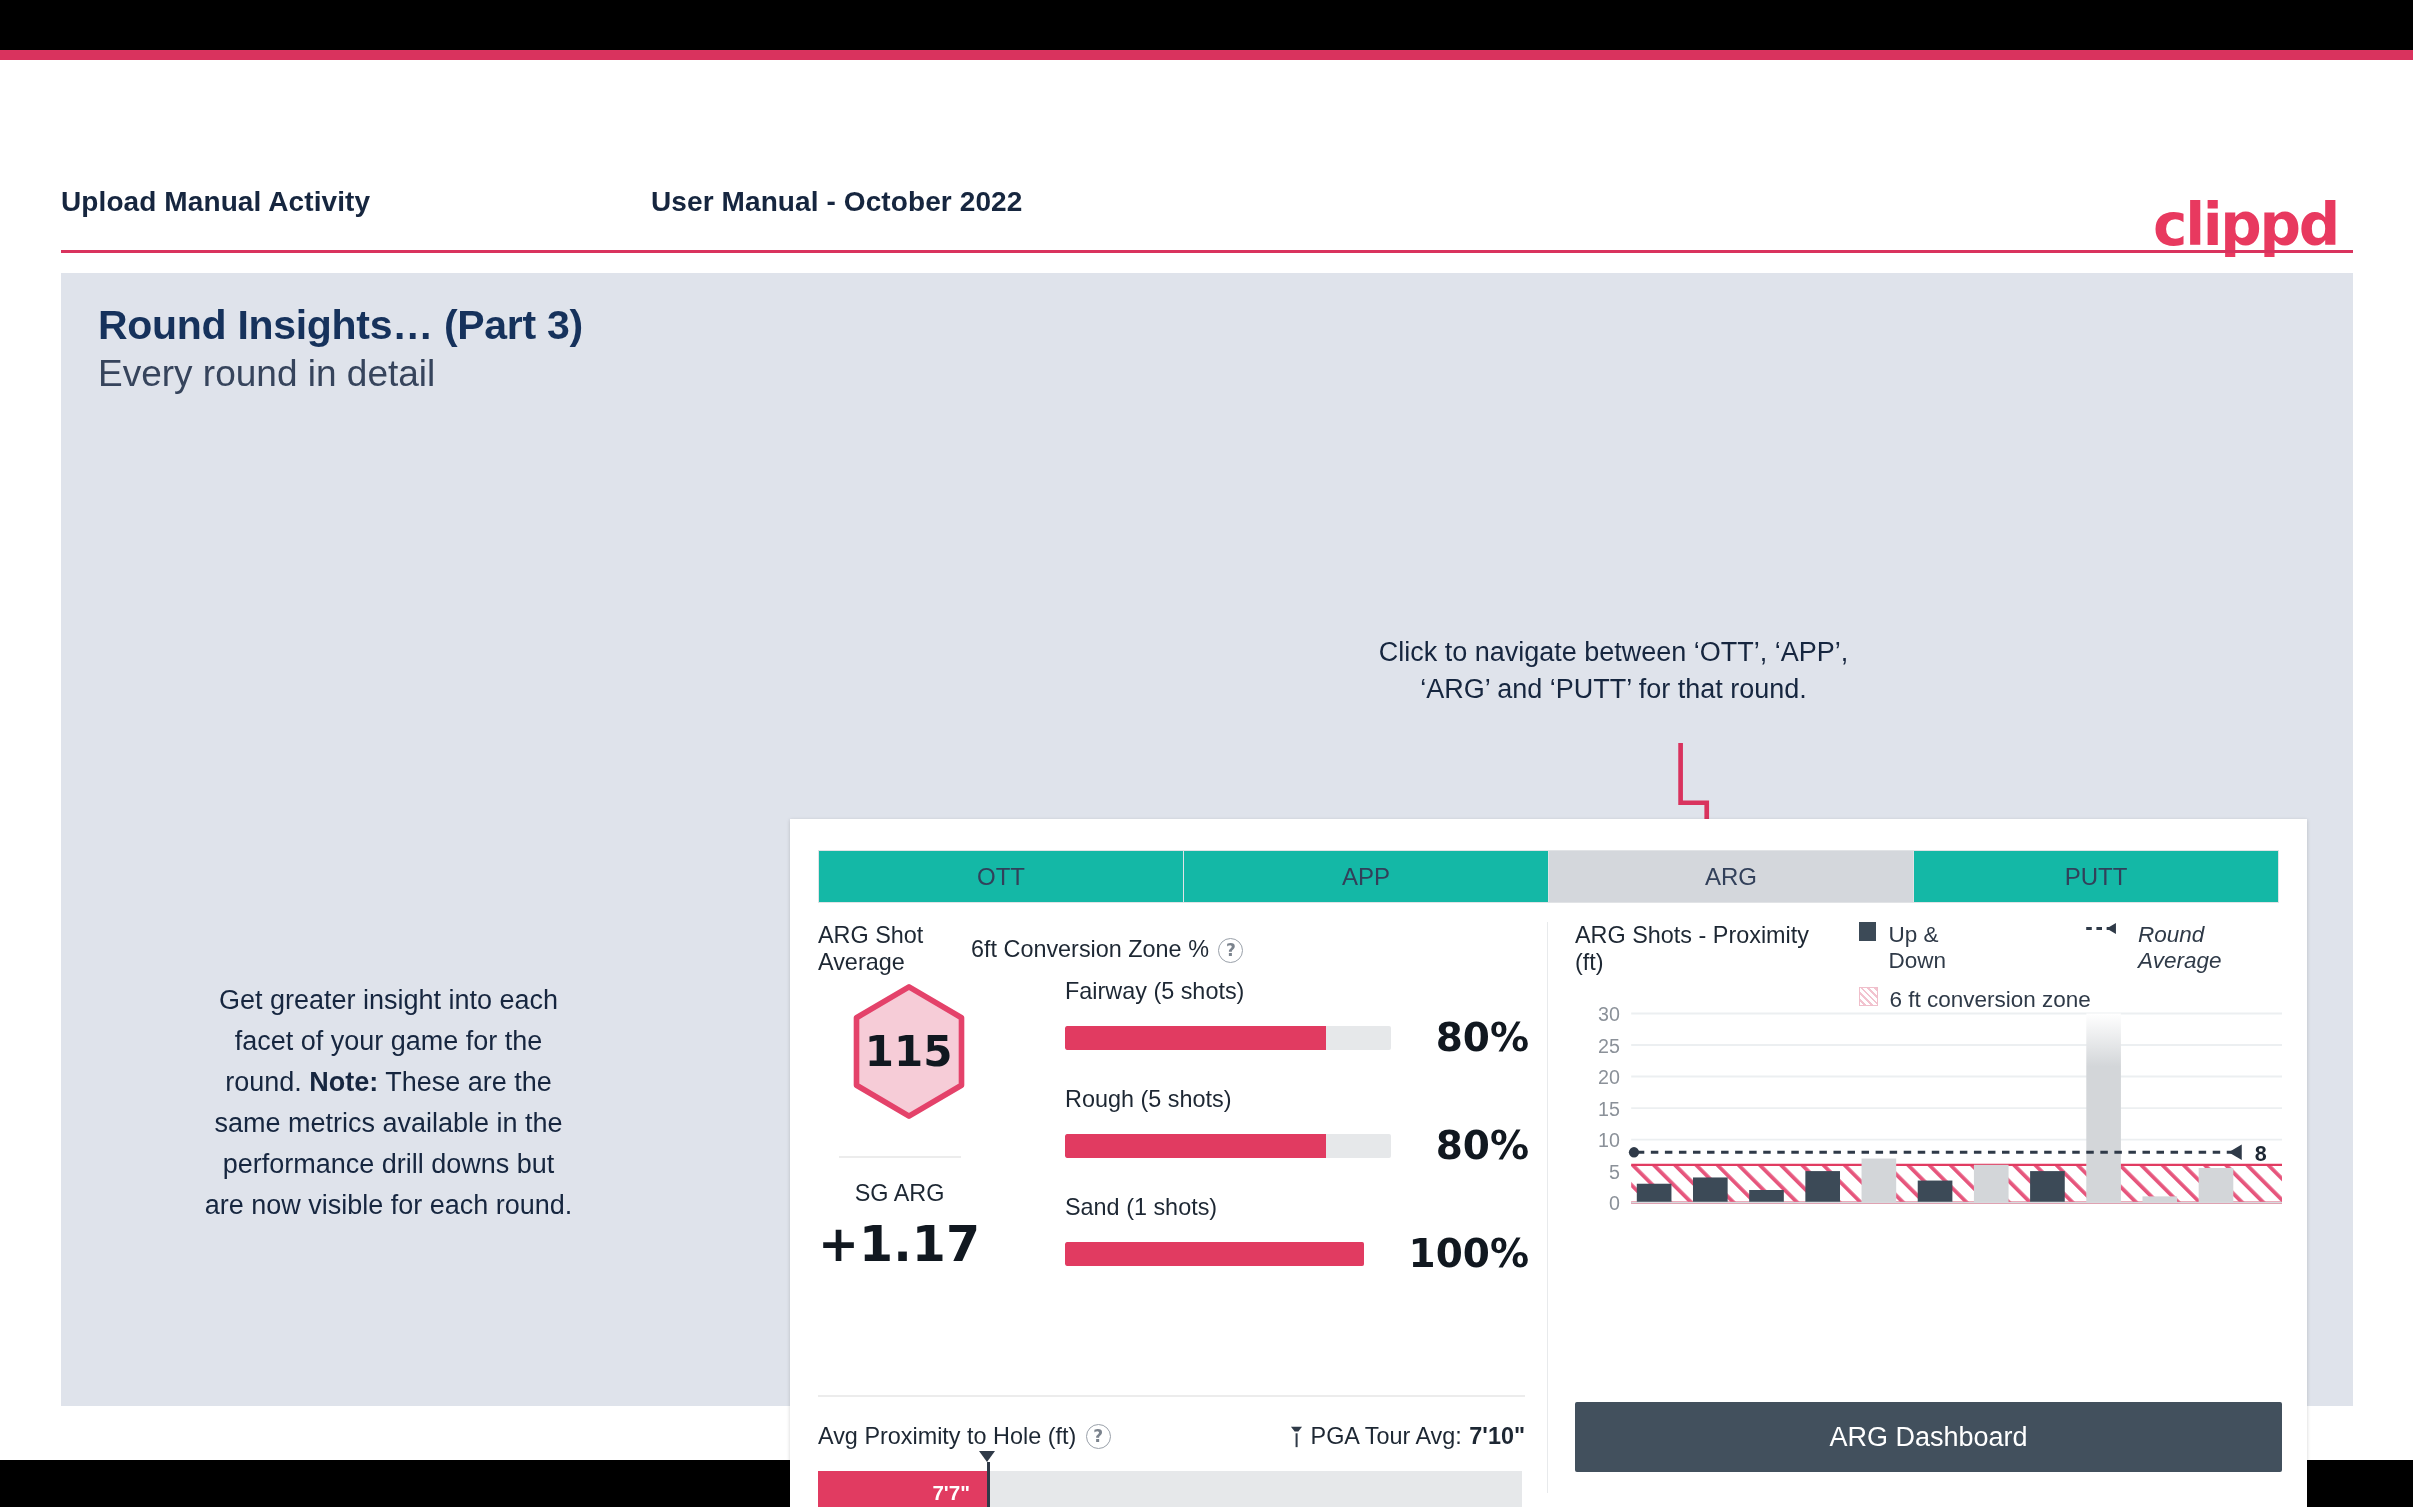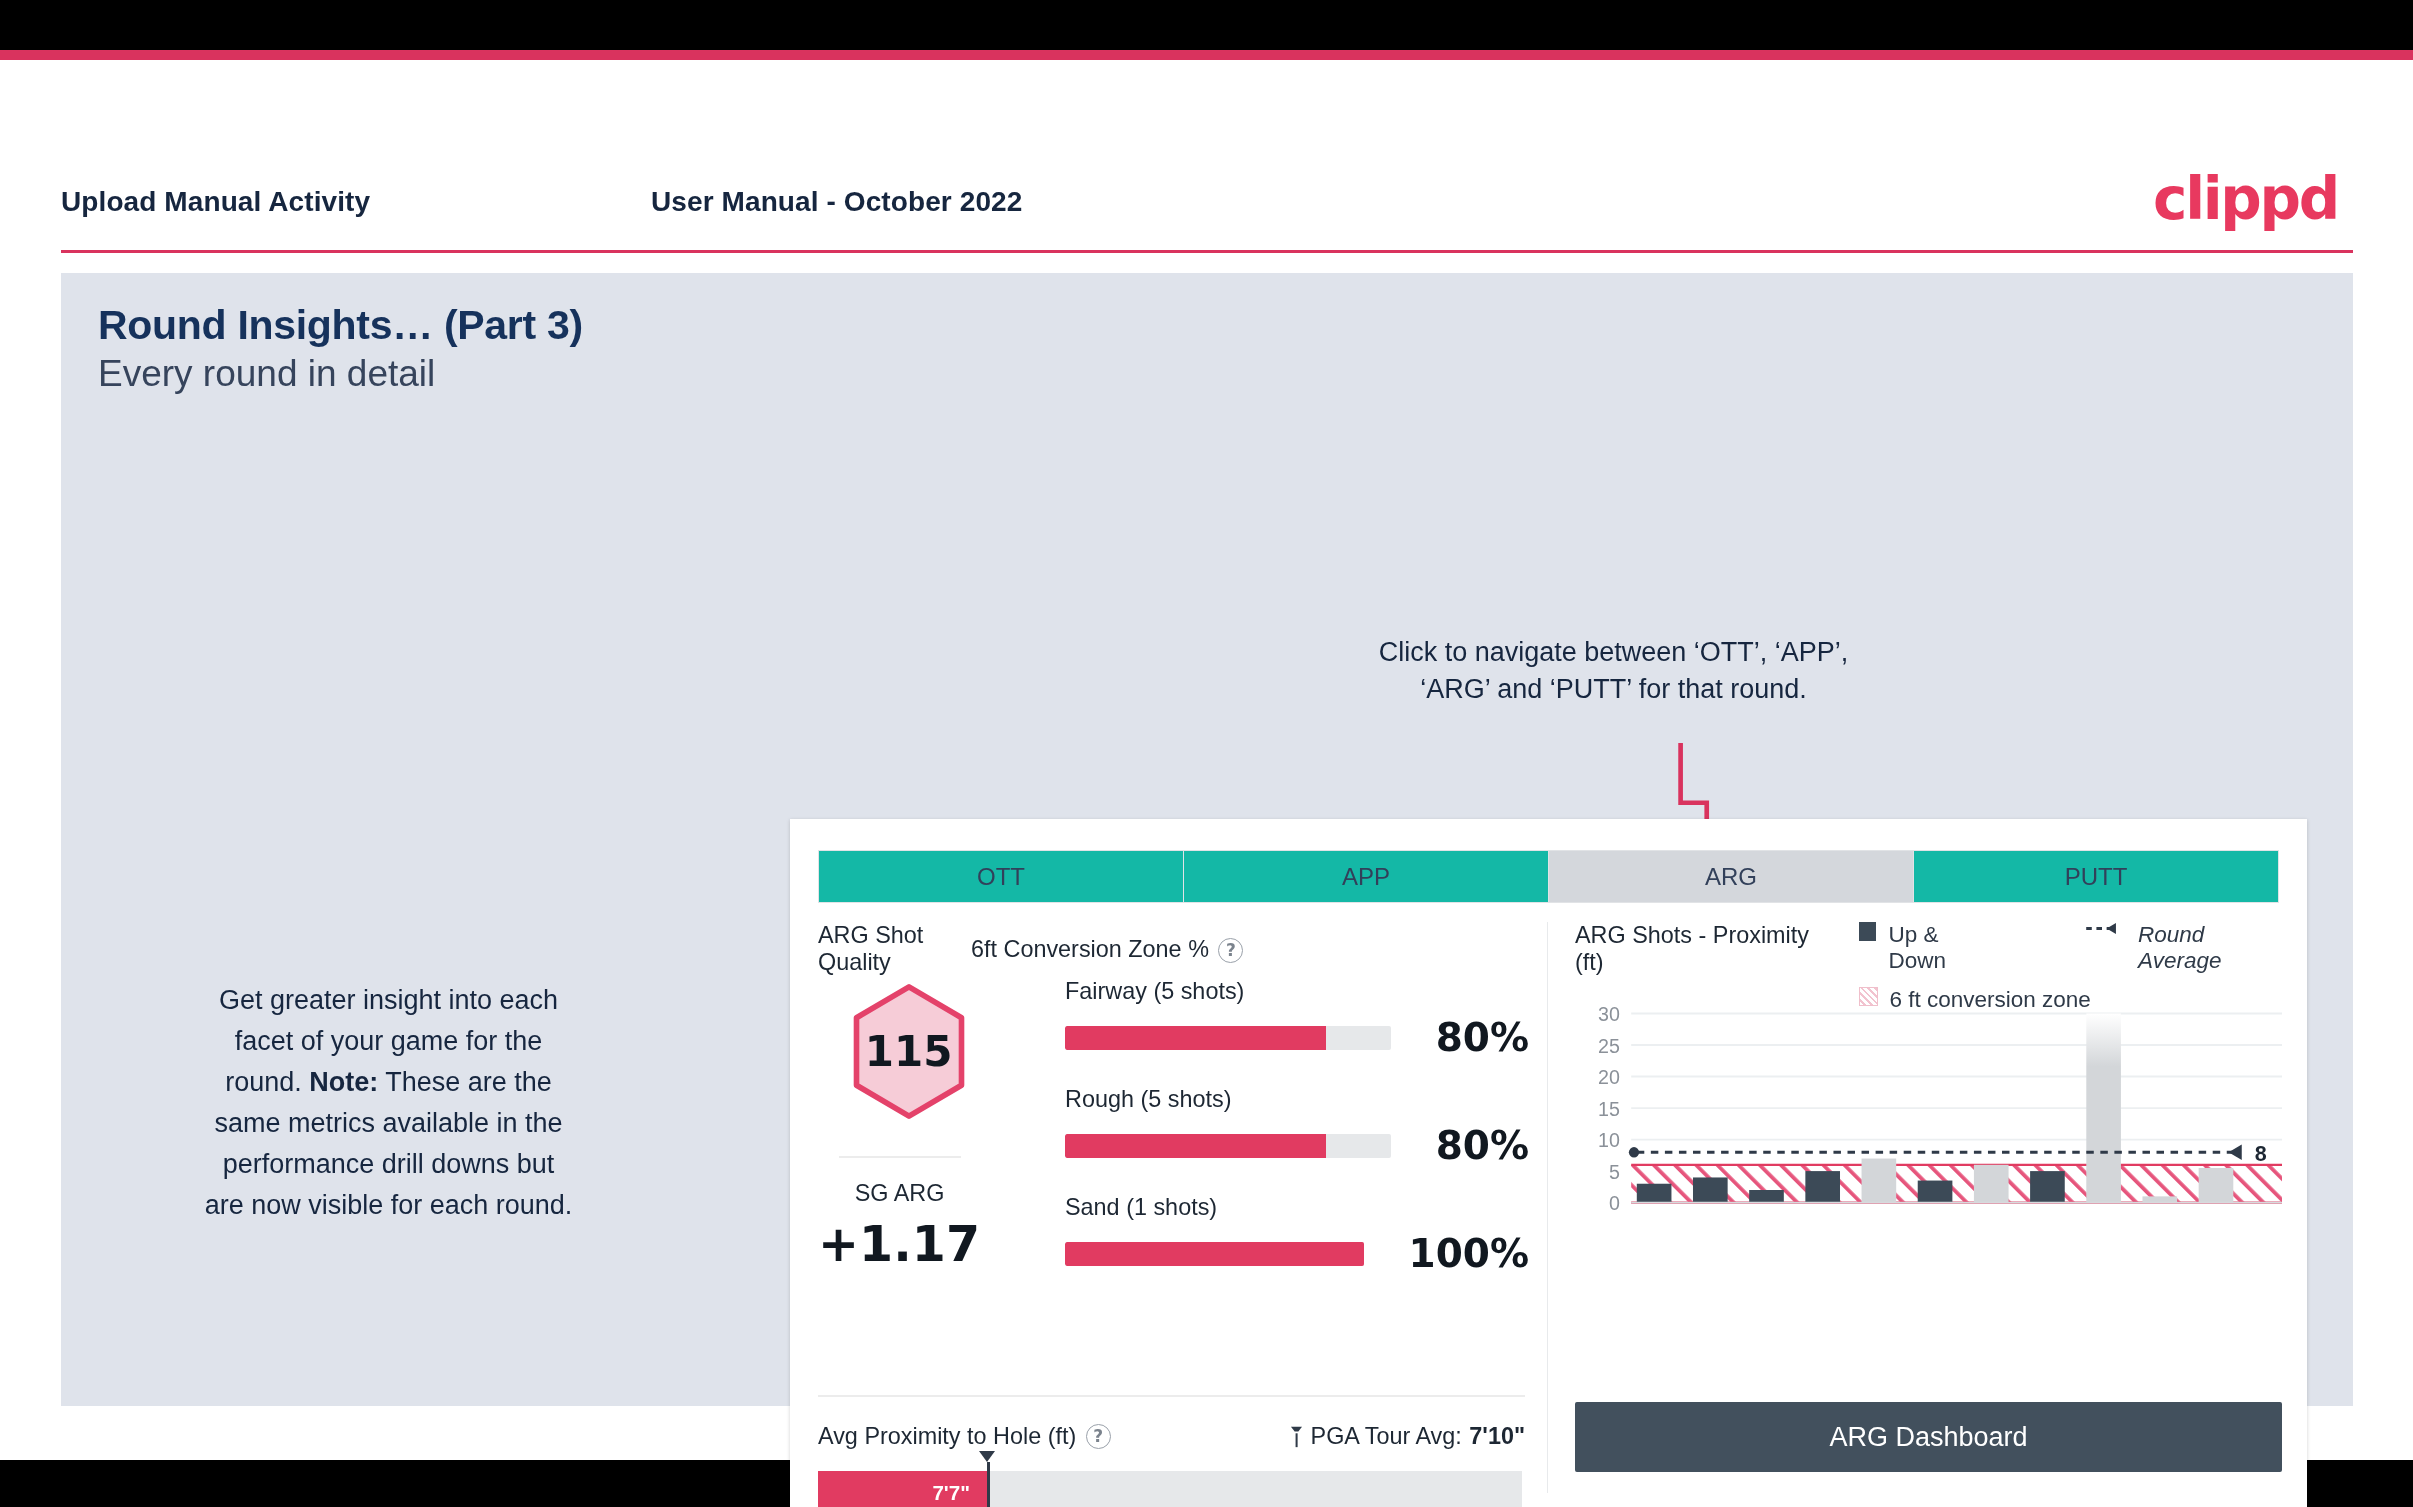--- a/index.html
+++ b/index.html
@@ -36,21 +36,21 @@
     letter-spacing: 0.1px;
   }
   #hdr-left  { left: 61px; top: 126px; }
   #hdr-mid   { left: 651px; top: 126px; }
   #hdr-rule {
     position: absolute; left: 61px; top: 190px;
     width: 2292px; height: 2.8px;
     background: #d9335e;
   }
   #logo {
-    position: absolute; right: 75px; top: 110px;
+    position: absolute; right: 75px; top: 136px;
     font-size: 58px;
     font-weight: 700;
     color: #e8395f;
     letter-spacing: -2.3px;
     line-height: 1;
     font-family: "DejaVu Sans", sans-serif;
     margin-left: 32px;
   }
 
   
@@ -301,21 +301,21 @@
         <div class="tab">APP</div>
         <div class="tab active">ARG</div>
         <div class="tab">PUTT</div>
       </div>
 
       <div id="split"></div>
 
       <div id="left-col">
 
         <div id="row-heads">
-          <div class="sec-label" id="lbl-quality">ARG Shot Quality</div>
+          <div class="sec-label" id="lbl-quality">ARG Shot Average</div>
           <div class="sec-label" id="lbl-conv">
             <span>6ft Conversion Zone %</span>
             <span class="q-icon">?</span>
           </div>
         </div>
 
         <div id="hexwrap">
           <div id="hex">
             <svg width="120" height="137" viewBox="0 0 128 146">
               <path d="M64 4 L120 37 L120 109 L64 142 L8 109 L8 37 Z" fill="#f6ccd7" stroke="#e4426a" stroke-width="6" stroke-linejoin="round"></path>

